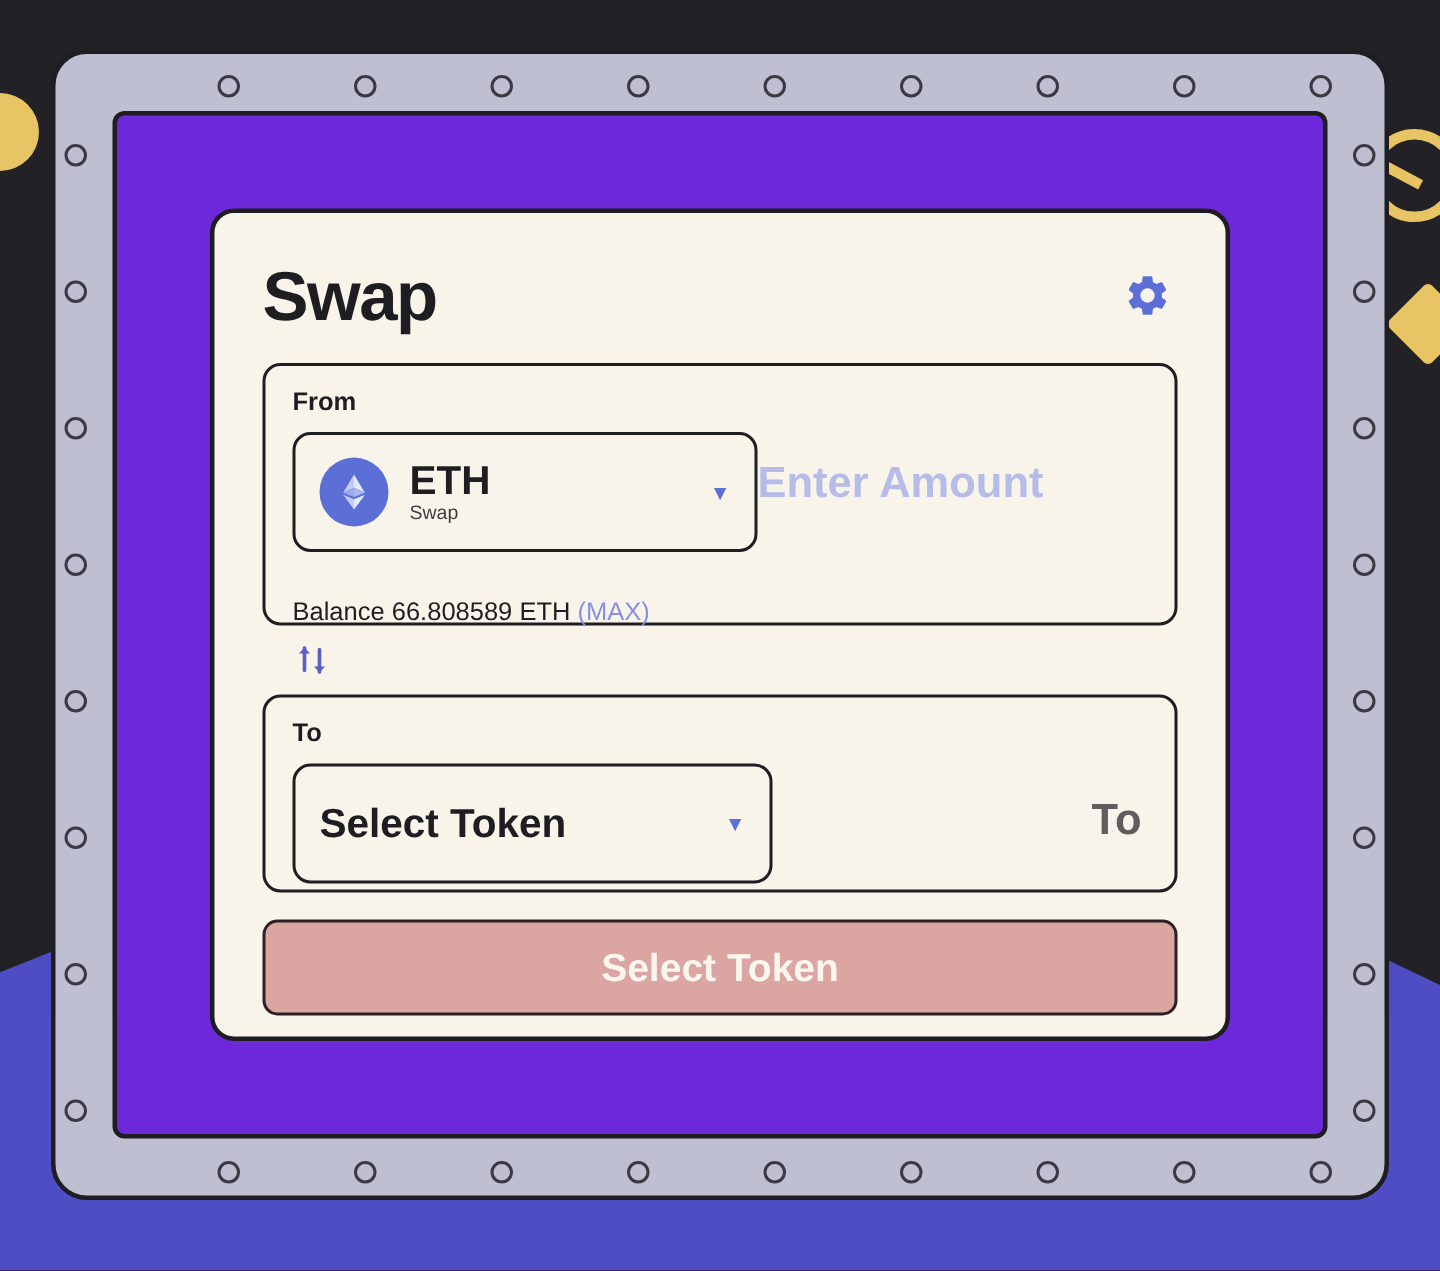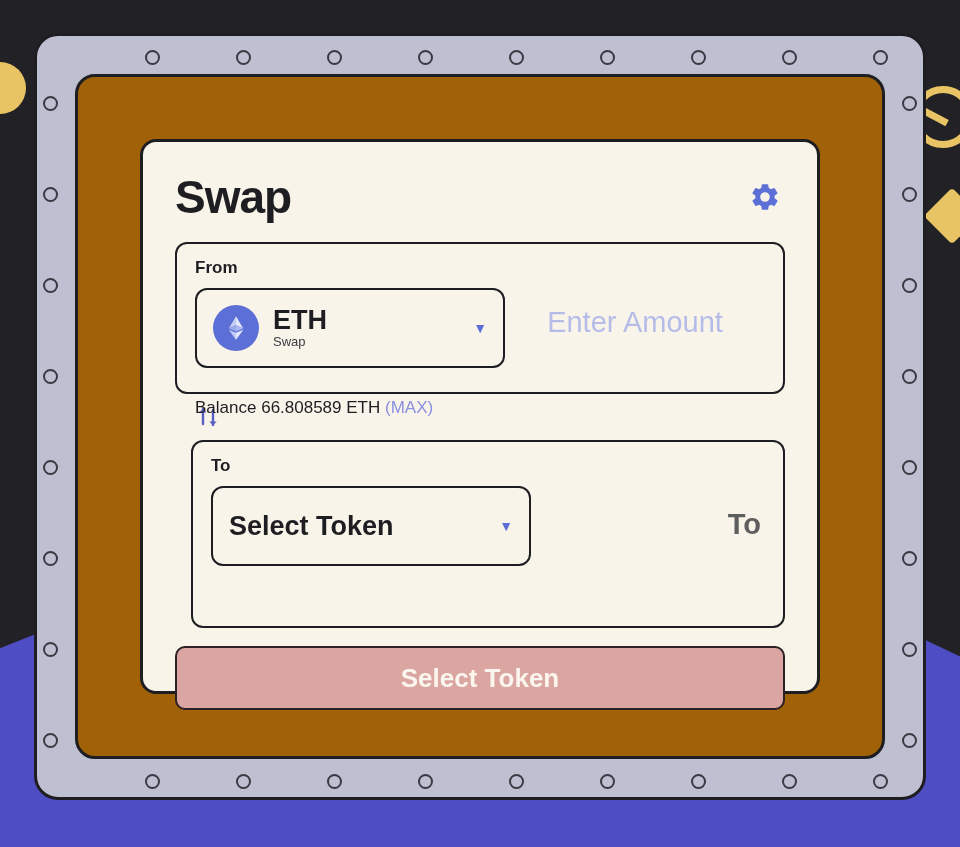--- a/index.html
+++ b/index.html
@@ -88,23 +88,23 @@
     border-radius: 24px;
     z-index: 3;
   }
 
   .device-inner {
     position: absolute;
     left: 38px;
     top: 38px;
     right: 38px;
     bottom: 38px;
-    background: #a16207;
+    background: #6d28d9;
     border: 3px solid #1e1e22;
-    border-radius: 20px;
+    border-radius: 8px;
   }
 
   .rivet {
     position: absolute;
     width: 15px;
     height: 15px;
     border-radius: 50%;
     border: 2px solid #3a3a44;
     background: #bfbfd2;
   }
@@ -150,22 +150,22 @@
 
   
   .panel {
     border: 2.5px solid #1e1e22;
     border-radius: 12px;
     background: #f8f4ea;
     padding: 14px 18px 16px 18px;
     position: relative;
   }
 
-  .panel-from { height: 152px; }
-  .panel-to   { height: 188px; margin-top: 0; margin-left: 16px; }
+  .panel-from { height: 175px; }
+  .panel-to   { height: 132px; margin-top: 0; }
 
   .panel-label {
     font-size: 17px;
     font-weight: bold;
     color: #1e1e22;
     margin-bottom: 10px;
   }
 
   .panel-row {
     display: flex;
@@ -221,25 +221,25 @@
 
   .chevron {
     flex: 0 0 auto;
     color: #5c6fd6;
     font-size: 14px;
     line-height: 1;
   }
 
   .amount-field {
     font-size: 29px;
-    font-weight: normal;
+    font-weight: bold;
     color: #b6bce8;
     border: none;
     background: transparent;
-    text-align: center;
+    text-align: left;
     outline: none;
     width: 260px;
     padding-top: 18px;
     font-family: "Liberation Sans", sans-serif;
   }
 
   .amount-field::placeholder { color: #b6bce8; opacity: 1; }
 
   .to-readout {
     font-size: 29px;

